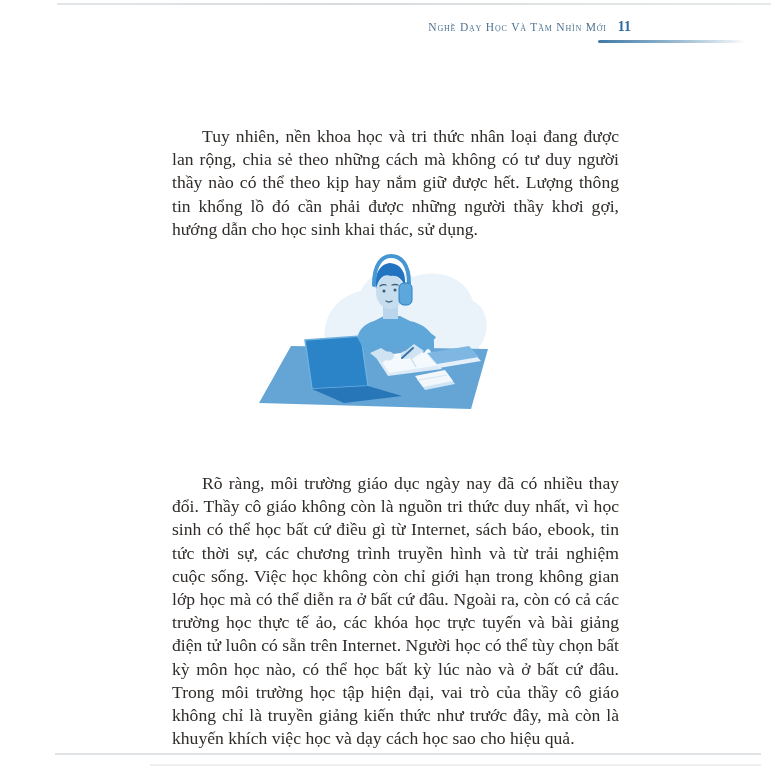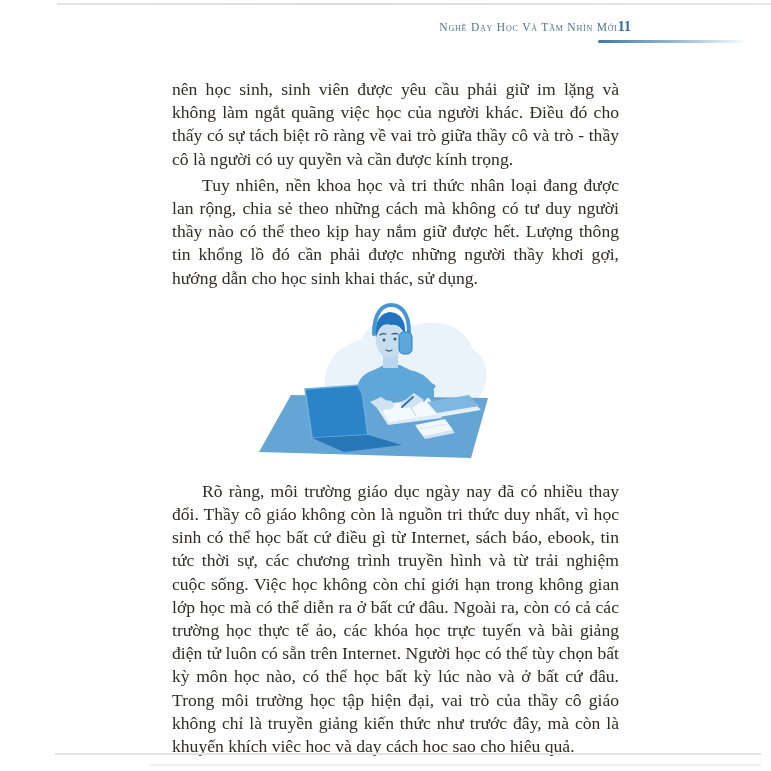--- a/index.html
+++ b/index.html
@@ -10,21 +10,21 @@
     background:#ffffff;
     overflow:hidden;
     font-family:"Liberation Serif","DejaVu Serif",serif;
   }
   .top-rule {
     position:absolute; left:57px; top:3px; width:714px; height:2px;
     background:linear-gradient(to right,#e3e6e8,#d9dcde 40%,#e6e9ea);
   }
   .running-head {
     position:absolute; top:19px; left:0; width:631px;
-    display:flex; justify-content:flex-end; align-items:baseline; 
+    display:flex; justify-content:flex-end; align-items:baseline; gap:11px;
   }
   .running-title {
     font-variant-caps:small-caps;
     font-size:11.5px; letter-spacing:0.8px;
     color:#4d7390;
   }
   .page-number {
     font-size:14px; font-weight:bold; color:#2e6ba3;
   }
   .header-rule {
@@ -35,21 +35,21 @@
   .text-block {
     position:absolute; left:172px; top:78px; width:447px;
     color:#2f2b28;
   }
   .text-block p {
     font-size:17.6px; line-height:23.2px;
     text-align:justify;
     text-justify:inter-word;
   }
   .text-block p + p { margin-top:3px; }
-  .text-block p.indent { text-indent:30px; }
+  .text-block p.indent { text-indent:30px;margin-top:47px; }
   figure.illus {
     width:330px; height:180px; margin:4px auto 6px auto;
   }
   figure.illus svg { display:block; width:330px; height:180px; }
   .bottom-rule-1 {
     position:absolute; left:55px; top:753px; width:706px; height:2px;
     background:#e0e3e5;
   }
   .bottom-rule-2 {
     position:absolute; left:150px; top:764px; width:611px; height:2px;
@@ -63,21 +63,20 @@
 
   <div class="top-rule"></div>
 
   <div class="running-head">
     <span class="running-title">Nghề Dạy Học Và Tầm Nhìn Mới</span>
     <span class="page-number">11</span>
   </div>
   <div class="header-rule"></div>
 
   <div class="text-block">
-    <p>nên học sinh, sinh viên được yêu cầu phải giữ im lặng và không làm ngắt quãng việc học của người khác. Điều đó cho thấy có sự tách biệt rõ ràng về vai trò giữa thầy cô và trò - thầy cô là người có uy quyền và cần được kính trọng.</p>
     <p class="indent">Tuy nhiên, nền khoa học và tri thức nhân loại đang được lan rộng, chia sẻ theo những cách mà không có tư duy người thầy nào có thể theo kịp hay nắm giữ được hết. Lượng thông tin khổng lồ đó cần phải được những người thầy khơi gợi, hướng dẫn cho học sinh khai thác, sử dụng.</p>
 
     <figure class="illus">
       <svg viewBox="0 0 330 180" xmlns="http://www.w3.org/2000/svg">
 
         <path d="M97,112 C86,78 102,52 130,46 C138,26 166,20 182,32 C208,22 236,34 242,56 C258,64 260,88 248,102 C254,118 246,130 232,134 L110,134 C96,130 92,120 97,112 Z" fill="#eaf2fa"></path>
 
         <path d="M126,112 L126,97 C126,86 133,79 143,76 L153,71 L169,71 L179,76 C193,79 202,87 203,97 L203,112 Z" fill="#5fa6d9"></path>
 
         <rect x="152" y="60" width="15" height="14" fill="#b9d6ec"></rect>

